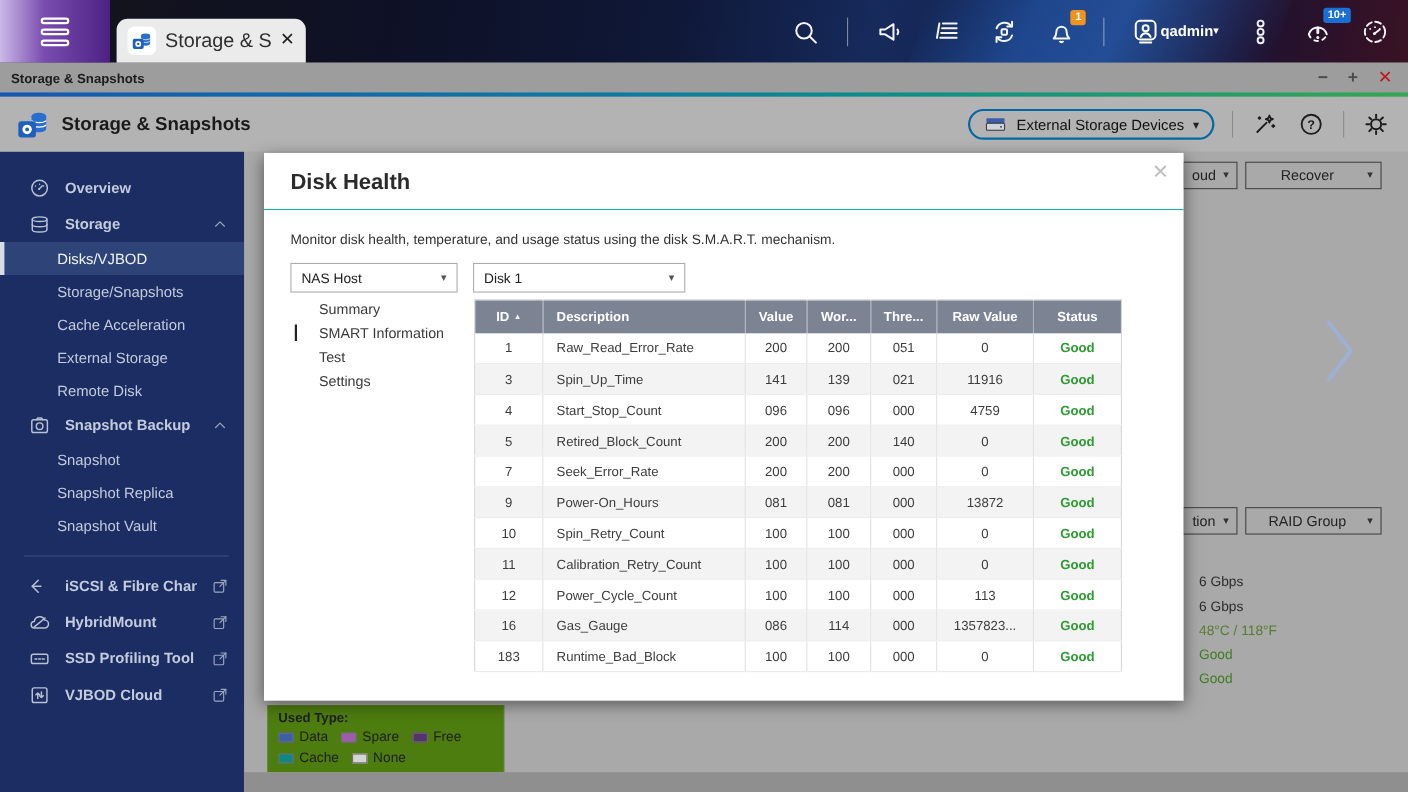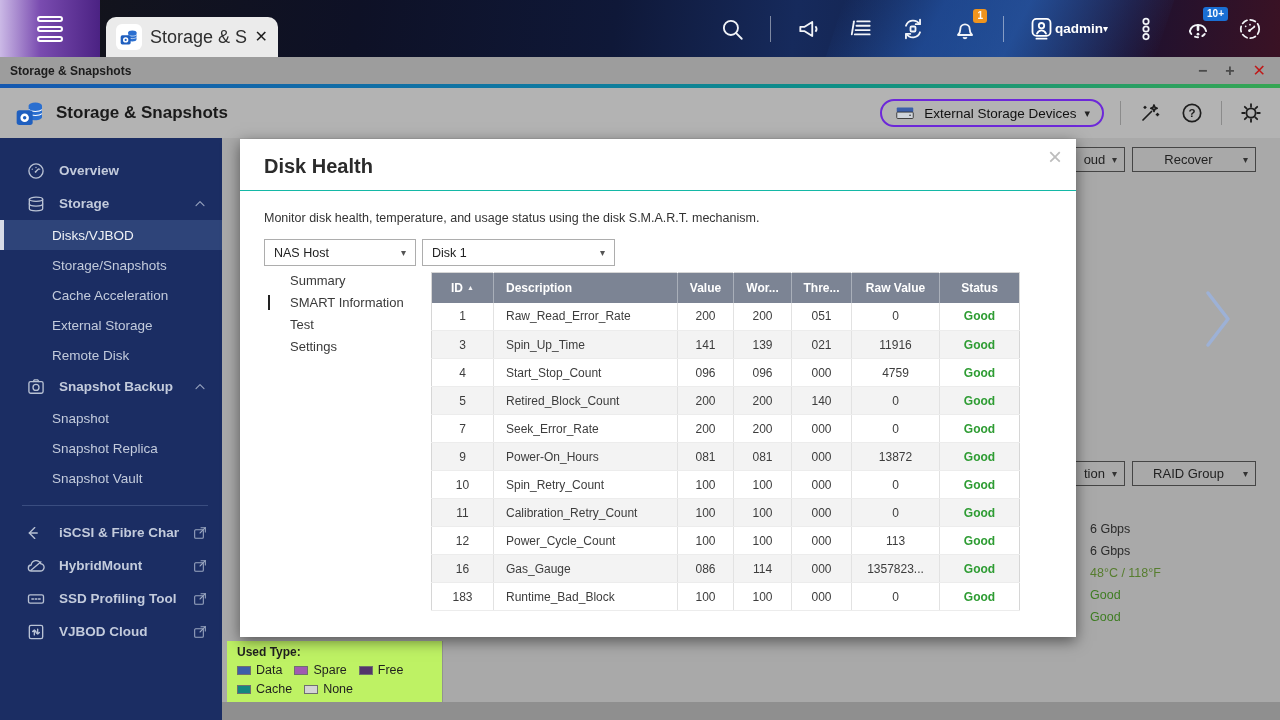--- a/index.html
+++ b/index.html
@@ -45,21 +45,21 @@
   .accent { position:absolute; left:0; top:84px; width:1280px; height:4px;
     background:linear-gradient(90deg,#1558b0 0%,#0f7ba0 45%,#0e8f86 65%,#36a653 100%); }
 
   
   .app-header { position:absolute; left:0; top:88px; width:1280px; height:50px; background:#b3b3b3;
     display:flex; align-items:center; padding:0 16px 0 14px; }
   .ah-left { display:flex; align-items:center; gap:10px; flex:1; }
   .ah-left svg { width:32px; height:32px; }
   .ah-title { font-size:17px; font-weight:700; color:#1a1a1a; }
   .ah-right { display:flex; align-items:center; gap:16px; color:#1d1d1d; }
-  .device-pill { display:flex; align-items:center; gap:8px; border:2px solid #6d28d9; border-radius:15px; height:28px; padding:0 12px; cursor:pointer; }
+  .device-pill { display:flex; align-items:center; gap:8px; border:2px solid #0369a1; border-radius:15px; height:28px; padding:0 12px; cursor:pointer; }
   .device-pill svg { width:22px; height:22px; }
   .device-pill-label { font-size:13.5px; font-weight:400; color:#111; }
   .pill-caret { font-size:11px; color:#222; }
   .hdiv { width:1px; height:24px; background:#8b8b8b; }
   .ah-icon { width:26px; height:26px; display:flex; align-items:center; justify-content:center; cursor:pointer; }
   .ah-icon svg { width:24px; height:24px; }
 
   
   .sidebar { position:absolute; left:0; top:138px; width:222px; height:582px; background:#1b2d63; padding-top:16px; overflow:hidden; }
   .sb-item { display:flex; align-items:center; color:#c3cbdc; cursor:pointer; position:relative; }
@@ -75,36 +75,36 @@
   .sb-divider { height:1px; background:#3a4d80; margin:12px 14px 10px 22px; }
 
   
   .content { position:absolute; left:222px; top:138px; width:1058px; height:582px; background:#a9a9a9; }
   .dim-btn { position:absolute; height:25px; border:1px solid #454545; color:#222; font-size:13px;
     display:flex; align-items:center; padding:0 7px; gap:6px; cursor:pointer; background:transparent; overflow:hidden; }
   .dim-btn .lbl { flex:1; text-align:center; white-space:nowrap; overflow:hidden; }
   .dim-btn .crt { font-size:10px; color:#333; }
   .next-chevron { position:absolute; left:983px; top:152px; cursor:pointer; }
   .info-lines { position:absolute; left:868px; top:380px; font-size:12.5px; line-height:22px; }
-  .legend-panel { position:absolute; left:5px; top:503px; width:216px; height:61px; background:#bef264;
+  .legend-panel { position:absolute; left:21px; top:503px; width:216px; height:61px; background:#4d7c0f;
     border-right:1px solid #929292; padding:4px 10px; }
   .legend-title { font-size:12px; font-weight:700; color:#1f1f1f; margin-bottom:4px; }
   .legend-row { display:flex; align-items:center; gap:6px; margin-bottom:5px; }
   .legend-item { display:flex; align-items:center; gap:5px; font-size:12.5px; color:#1f1f1f; margin-right:6px; }
   .legend-swatch { width:14px; height:9px; border:1px solid #6f6f6f; }
   .bottom-strip { position:absolute; left:0; top:564px; width:1058px; height:18px; background:#8f8f8f; }
 
   
   .modal { position:absolute; left:240px; top:139px; width:836px; height:498px; background:#fff;
     box-shadow:0 4px 14px rgba(0,0,0,.5); z-index:10; }
   .modal-close { position:absolute; top:6px; right:14px; font-size:24px; font-weight:400; color:#bdbdbd; cursor:pointer; line-height:1; }
   .modal-header { padding:16px 24px 12px; border-bottom:1px solid #14b8a6; }
   .modal-title { font-size:20px; font-weight:700; color:#2b2b2b; }
   .modal-desc { margin:20px 24px 0; font-size:12.5px; color:#333; }
-  .select-row { display:flex; gap:6px; margin:14px 0 0 24px; }
+  .select-row { display:flex; gap:14px; margin:14px 0 0 24px; }
   .select-box { height:27px; border:1px solid #adadad; background:#fff; display:flex; align-items:center;
     padding:0 9px; font-size:12.5px; color:#222; cursor:pointer; }
   .select-box .sv { flex:1; }
   .select-box .crt { font-size:10px; color:#555; }
   .sel-host { width:152px; }
   .sel-disk { width:193px; }
   .modal-body { display:flex; margin-top:6px; }
   .dh-nav { width:191px; padding-left:28px; }
   .dh-nav-item { position:relative; font-size:13px; color:#3a3a3a; padding:0 0 0 22px; height:22px; line-height:18px; cursor:pointer; }
   .dh-nav-item.active::before { content:''; position:absolute; left:0; top:1px; width:2px; height:15px; background:#222; }

